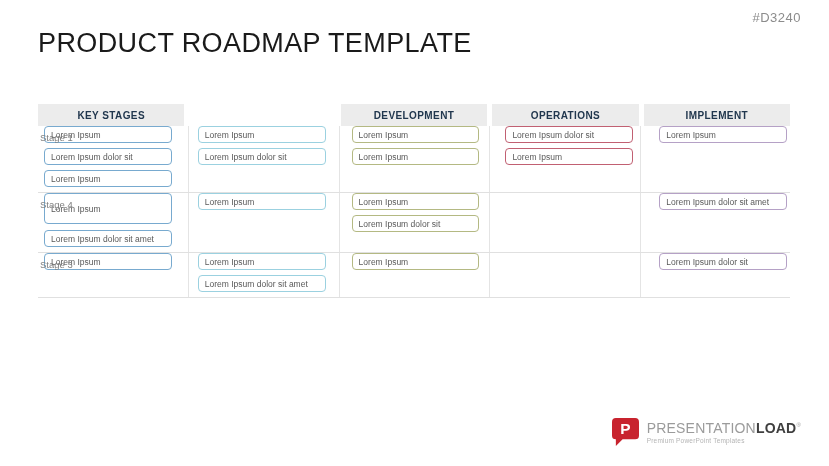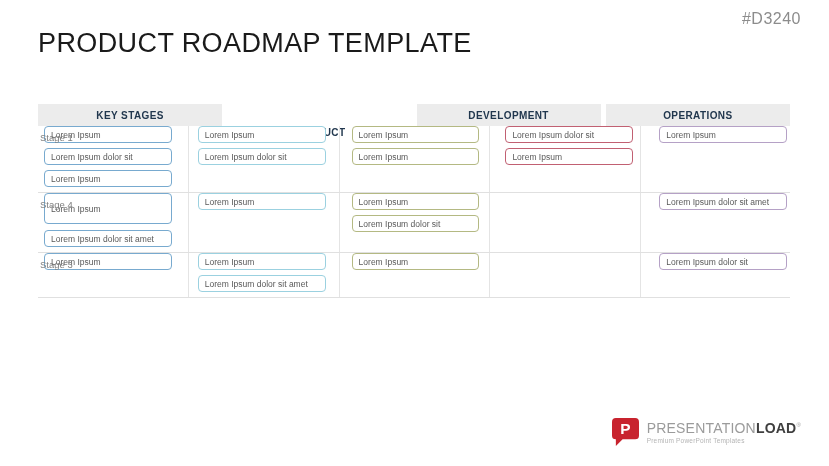--- a/index.html
+++ b/index.html
@@ -6,21 +6,21 @@
   *{box-sizing:border-box;}
   .slide{
     position:relative;width:829px;height:466px;background:#ffffff;
     font-family:"Liberation Sans",sans-serif;overflow:hidden;margin:0 auto;
   }
   .page-title{
     position:absolute;left:38px;top:28px;font-size:27px;font-weight:400;
     color:#1a1a1a;letter-spacing:0.4px;white-space:nowrap;
   }
   .slide-code{
-    position:absolute;right:28px;top:10px;font-size:16px;color:#8c8c8c;letter-spacing:0.5px;
+    position:absolute;right:28px;top:10px;font-size:13px;color:#8c8c8c;letter-spacing:0.5px;
   }
   .roadmap{position:absolute;left:38px;top:104px;width:752px;}
   .header-row{display:flex;gap:5px;height:22px;}
   .header-cell{
     flex:1;background:#ececec;color:#21374e;font-size:10px;font-weight:bold;
     letter-spacing:0.4px;display:flex;align-items:center;justify-content:center;
   }
   .table-body{position:relative;width:752px;}
   .col-divider{position:absolute;top:0;bottom:0;width:1px;background:#e4e4e4;}
   .col-divider.d1{left:20%;} .col-divider.d2{left:40%;}
@@ -59,20 +59,21 @@
 
   <div class="page-title">PRODUCT ROADMAP TEMPLATE</div>
   <div class="slide-code">#D3240</div>
 
   <div class="roadmap">
     <div class="header-row" style="background: transparent;">
         <div class="header-cell" style="background: rgb(236, 236, 236); color: rgb(33, 55, 78);">KEY STAGES</div>
         <div class="header-cell" style="background: rgb(236, 236, 236); color: rgb(33, 55, 78); margin-top: 28px;">PRODUCT</div>
         <div class="header-cell" style="background: rgb(236, 236, 236); color: rgb(33, 55, 78);">DEVELOPMENT</div>
         <div class="header-cell" style="background: rgb(236, 236, 236); color: rgb(33, 55, 78);">OPERATIONS</div>
+        <div class="header-cell" style="background: rgb(236, 236, 236); color: rgb(33, 55, 78);">IMPLEMENT</div>
       </div>
     <div class="table-body">
       <div class="col-divider d1"></div>
       <div class="col-divider d2"></div>
       <div class="col-divider d3"></div>
       <div class="col-divider d4"></div>
     <div class="stage-section">
           <div class="stage-label">Stage 1</div>
           <div class="stage-cells">
             <div class="stage-cell">

